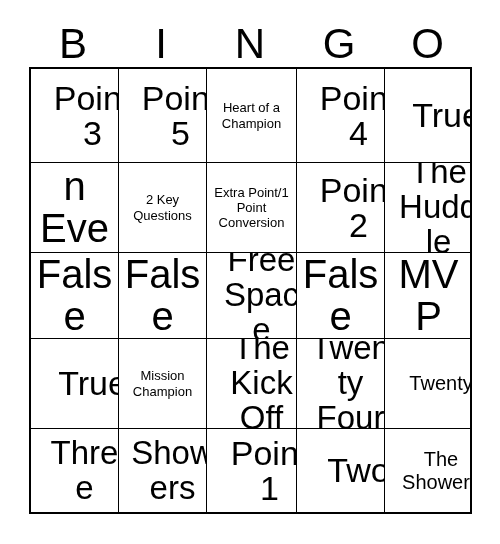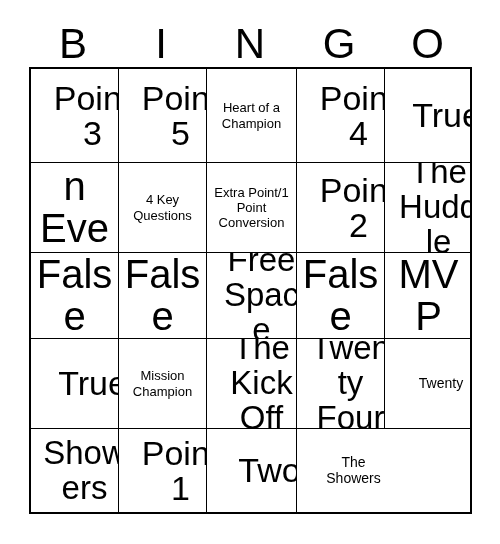--- a/index.html
+++ b/index.html
@@ -81,21 +81,21 @@
     width: 100%;
     line-height: 1.02;
     word-break: normal;
     overflow-wrap: break-word;
     hyphens: none;
   }
   
   .fs-xl  { font-size: 34px; line-height: 1.02; padding-left: 36px; }
   .fs-lg  { font-size: 40px; line-height: 1.04; }
   .fs-md  { font-size: 33px; line-height: 1.06; padding-left: 20px; }
-  .fs-sm  { font-size: 14px; line-height: 1.12; padding-left: 25px; }
+  .fs-sm  { font-size: 20px; line-height: 1.12; padding-left: 25px; }
   .fs-xs  { font-size: 13px; line-height: 1.16; }
   .fs-xxs { font-size: 13px; line-height: 1.18; }
 </style>
 </head>
 <body>
 
 <div id="card">
 
   <div id="header-row">
     <div class="header-letter hl-0">B</div>
@@ -120,21 +120,21 @@
         <span class="cell-text fs-xl">Point 4</span>
       </div>
     <div class="cell col-last">
         <span class="cell-text fs-xl">True</span>
       </div>
 
     <div class="cell">
         <span class="cell-text fs-lg">Main Event</span>
       </div>
     <div class="cell">
-        <span class="cell-text fs-xs">4 Key Questions</span>
+        <span class="cell-text fs-xs">2 Key Questions</span>
       </div>
     <div class="cell">
         <span class="cell-text fs-xxs">Extra Point/1 Point Conversion</span>
       </div>
     <div class="cell">
         <span class="cell-text fs-xl">Point 2</span>
       </div>
     <div class="cell col-last">
         <span class="cell-text fs-md">The Huddle</span>
       </div>
@@ -165,20 +165,23 @@
         <span class="cell-text fs-md">The Kick Off</span>
       </div>
     <div class="cell">
         <span class="cell-text fs-md">Twenty Four</span>
       </div>
     <div class="cell col-last">
         <span class="cell-text fs-sm">Twenty</span>
       </div>
 
     <div class="cell row-last">
+        <span class="cell-text fs-md">Three</span>
+      </div>
+    <div class="cell row-last">
         <span class="cell-text fs-md">Showers</span>
       </div>
     <div class="cell row-last">
         <span class="cell-text fs-xl">Point 1</span>
       </div>
     <div class="cell row-last">
         <span class="cell-text fs-xl">Two</span>
       </div>
     <div class="cell col-last row-last">
         <span class="cell-text fs-sm">The Showers</span>

